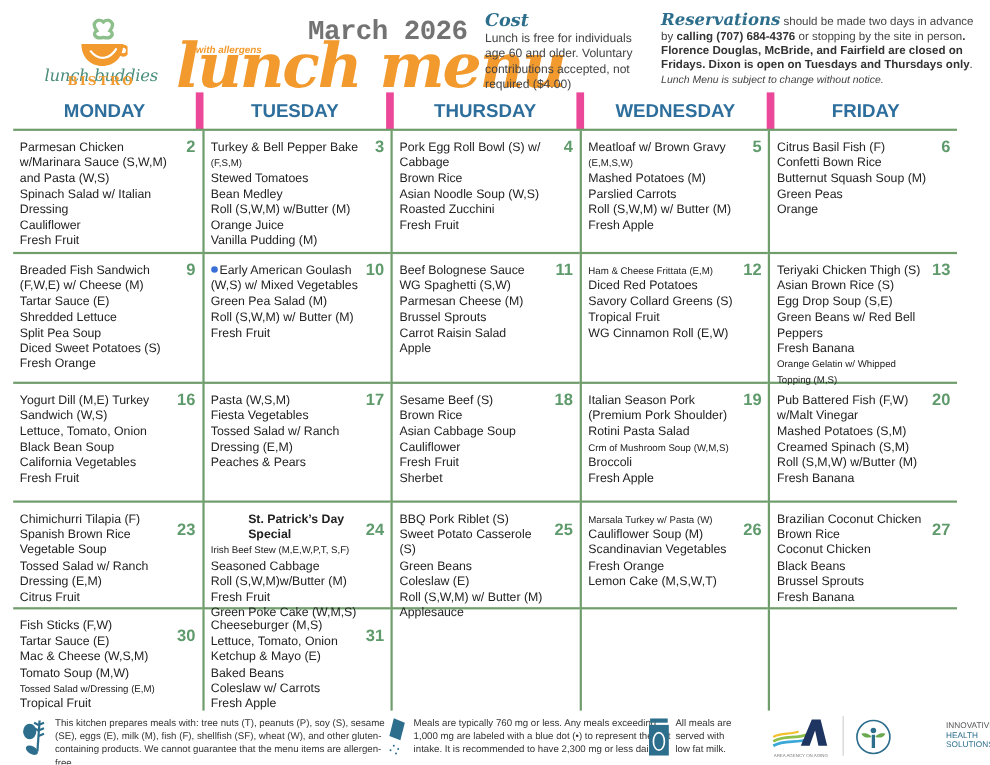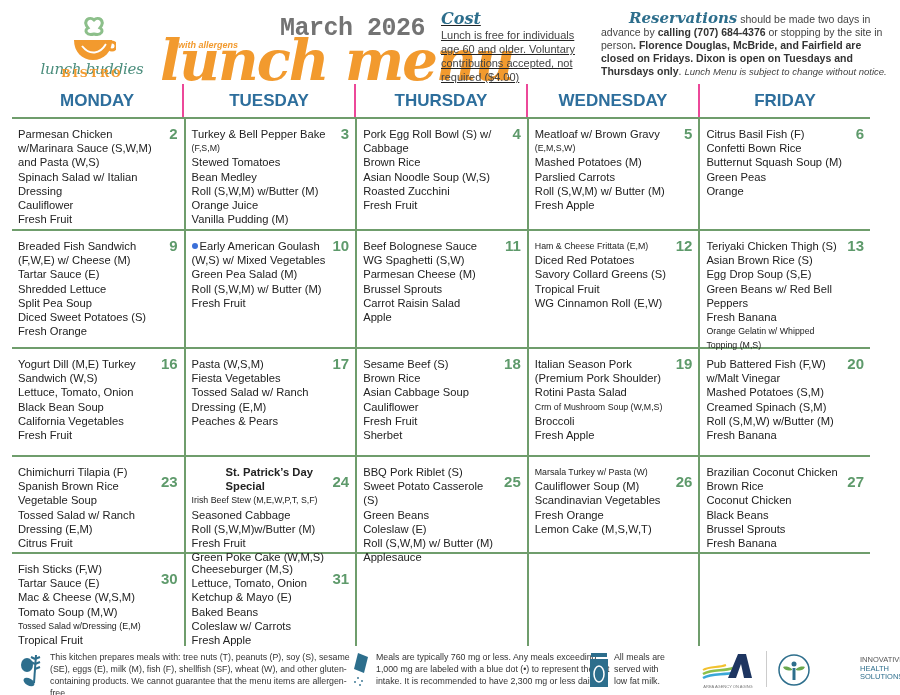--- a/index.html
+++ b/index.html
@@ -13,33 +13,33 @@
     font-family: "DejaVu Serif", serif; font-style: italic; font-size: 15px; color: #4a8d7c; letter-spacing: -0.3px; }
   .logo .bistro { position: absolute; left: 0; top: 59px; width: 140px; text-align: center;
     font-family: "DejaVu Serif", serif; font-weight: bold; font-size: 11px; color: #f29a2e; letter-spacing: 2px; }
 
   .month-title { position: absolute; left: 280px; top: 14px; font-size: 25px; font-weight: bold; color: #737373;
     font-family: Liberation Mono, monospace; letter-spacing: -0.5px; }
   .with-allergens { position: absolute; left: 178px; top: 40px; font-size: 9px; font-style: italic; font-weight: bold; color: #f29a2e; }
   .lunch-menu-title { position: absolute; left: 160px; top: 30px; font-size: 56px; font-weight: bold; font-style: italic;
     color: #f29a2e; font-family: "DejaVu Serif", serif; letter-spacing: -2px; line-height: 60px; text-align: right; }
 
-  .cost { position: absolute; left: 441px; top: 10px; width: 150px; text-decoration: underline; }
+  .cost { position: absolute; left: 441px; top: 10px; width: 150px; }
   .cost .h { font-family: "DejaVu Serif", serif; font-style: italic; font-weight: bold; font-size: 16px; color: #2d6e8c; line-height: 18px; }
   .cost .t { font-size: 11px; color: #444; line-height: 14px; }
 
   .reservations { position: absolute; left: 601px; top: 12px; width: 290px; font-size: 10.5px; color: #444; line-height: 13px; }
-  .reservations .h { font-family: "DejaVu Serif", serif; font-style: italic; font-weight: bold; font-size: 15px; color: #2d6e8c; margin-left: 28px; }
+  .reservations .h { font-family: "DejaVu Serif", serif; font-style: italic; font-weight: bold; font-size: 15px; color: #2d6e8c; }
   .reservations b { color: #333; }
   .reservations .note { font-style: italic; font-size: 9.5px; }
 
   
   .day-headers { position: absolute; left: 12px; top: 84px; width: 858px; height: 34px; display: flex; }
   .day-header { flex: 1; text-align: center; font-size: 17px; font-weight: bold; color: #2d6e9c; line-height: 34px; position: relative; }
-  .day-header + .day-header { border-left: 2px solid #ec4899; }
+  .day-header + .day-header { border-left: 7px solid #ec4899; }
 
   
   .grid { position: absolute; left: 12px; top: 117px; width: 858px; height: 527px; display: grid;
     grid-template-columns: repeat(5, 1fr); grid-template-rows: 112px 118px 108px 97px 92px;
     border-top: 2px solid #6f9d6c; }
   .cell { position: relative; padding: 8px 6px 4px 6px; border-bottom: 2px solid #6f9d6c; }
   .cell + .cell { }
   .cell.c1, .cell.c2, .cell.c3, .cell.c4 { border-left: 2px solid #6f9d6c; }
   .cell.last-row { border-bottom: none; }
   .cell .date { position: absolute; right: 6px; top: 6px; font-size: 15px; font-weight: bold; color: #5e9a6b; }

